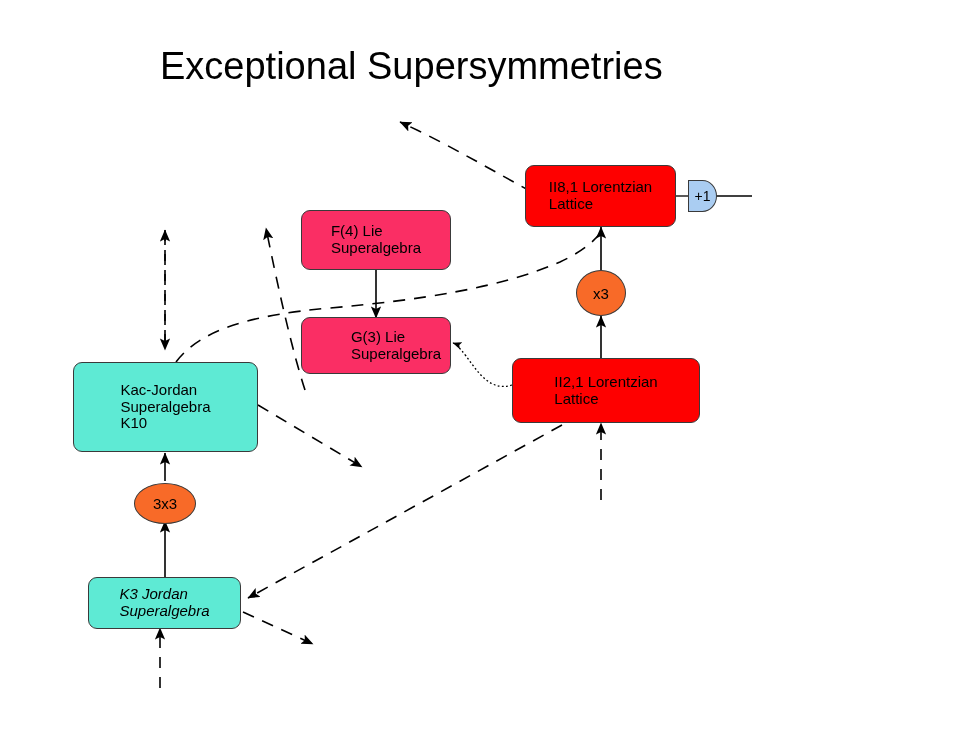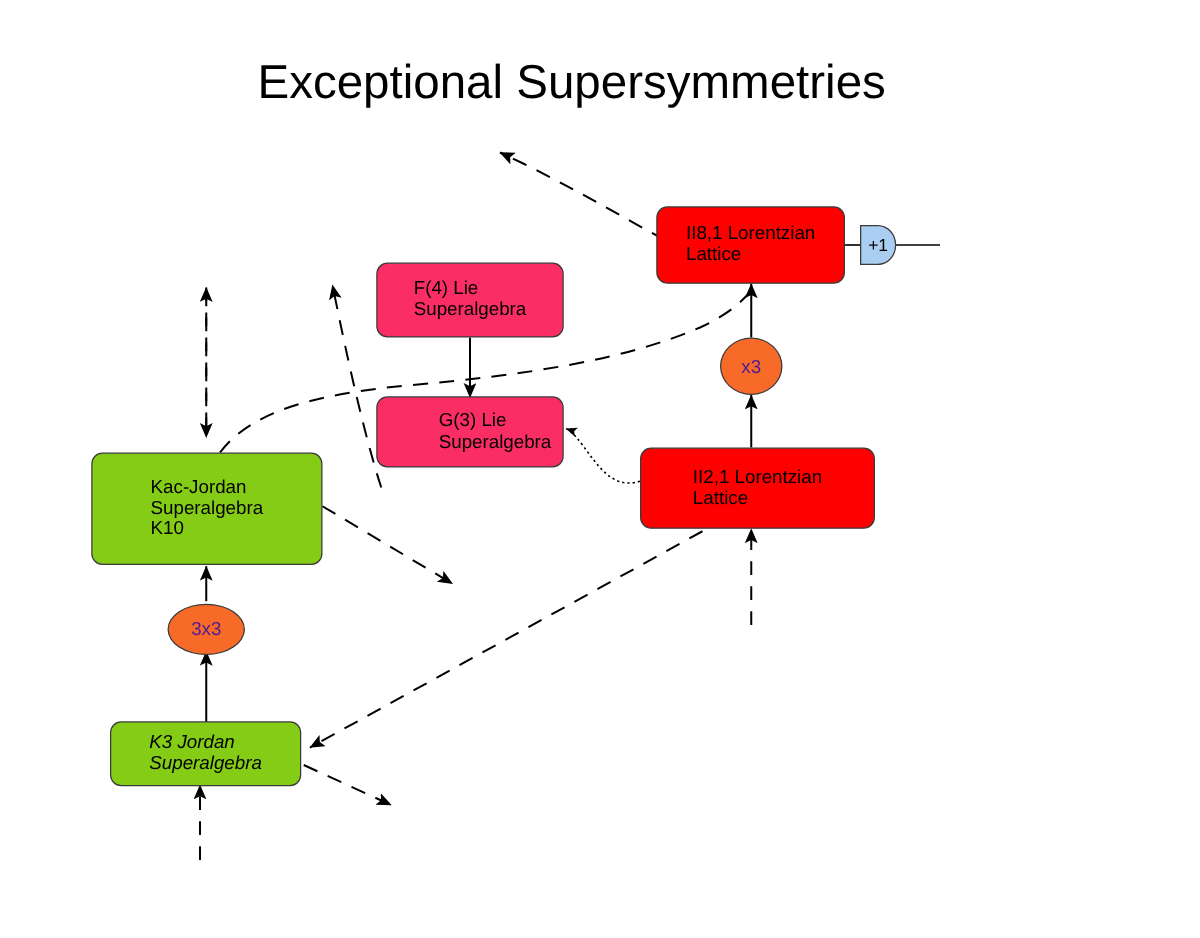--- a/index.html
+++ b/index.html
@@ -27,21 +27,20 @@
   }
   .title {
     position: absolute;
     left: 160px;
     top: 45px;
     width: 640px;
     font-size: 38px;
     color: #000000;
     letter-spacing: 0px;
     white-space: nowrap;
-    margin-left: 46px;
   }
   .node {
     position: absolute;
     box-sizing: border-box;
     border: 1px solid #3a3a3a;
     display: flex;
     align-items: center;
     justify-content: center;
     text-align: left;
     color: #000000;
@@ -50,34 +49,34 @@
   }
   .node .lbl {
     display: block;
     white-space: pre-line;
     padding: 0 4px;
   }
   .rounded {
     border-radius: 9px;
   }
   .pink   { background: #fa2e64; }
-  .yellow { background: #84cc16; }
+  .yellow { background: #5eead4; }
   .ystr   { background: #fff200; }
   .red    { background: #fe0000; }
   .ellipse {
     position: absolute;
     box-sizing: border-box;
     border: 1px solid #3a3a3a;
     border-radius: 50%;
     background: #f86a28;
     display: flex;
     align-items: center;
     justify-content: center;
     font-size: 15px;
-    color: #4c1d95;
+    color: #000000;
   }
   .dshape {
     position: absolute;
     box-sizing: border-box;
     border: 1px solid #3a3a3a;
     background: #aacdf2;
     border-radius: 0 50% 50% 0;
     display: flex;
     align-items: center;
     justify-content: center;

